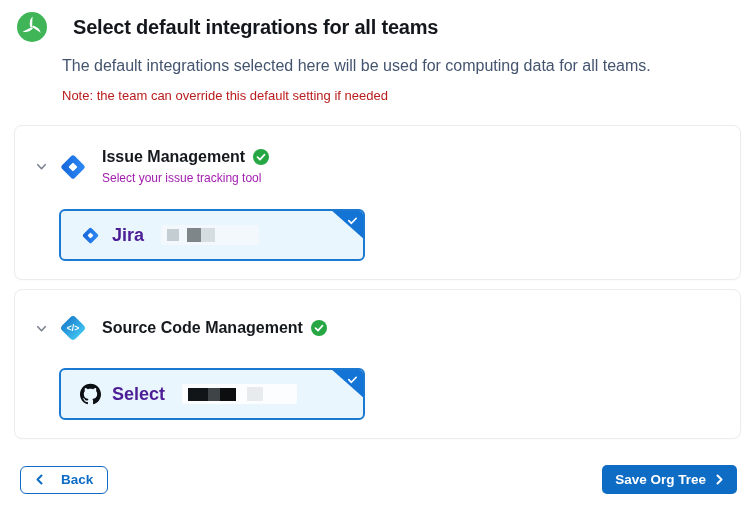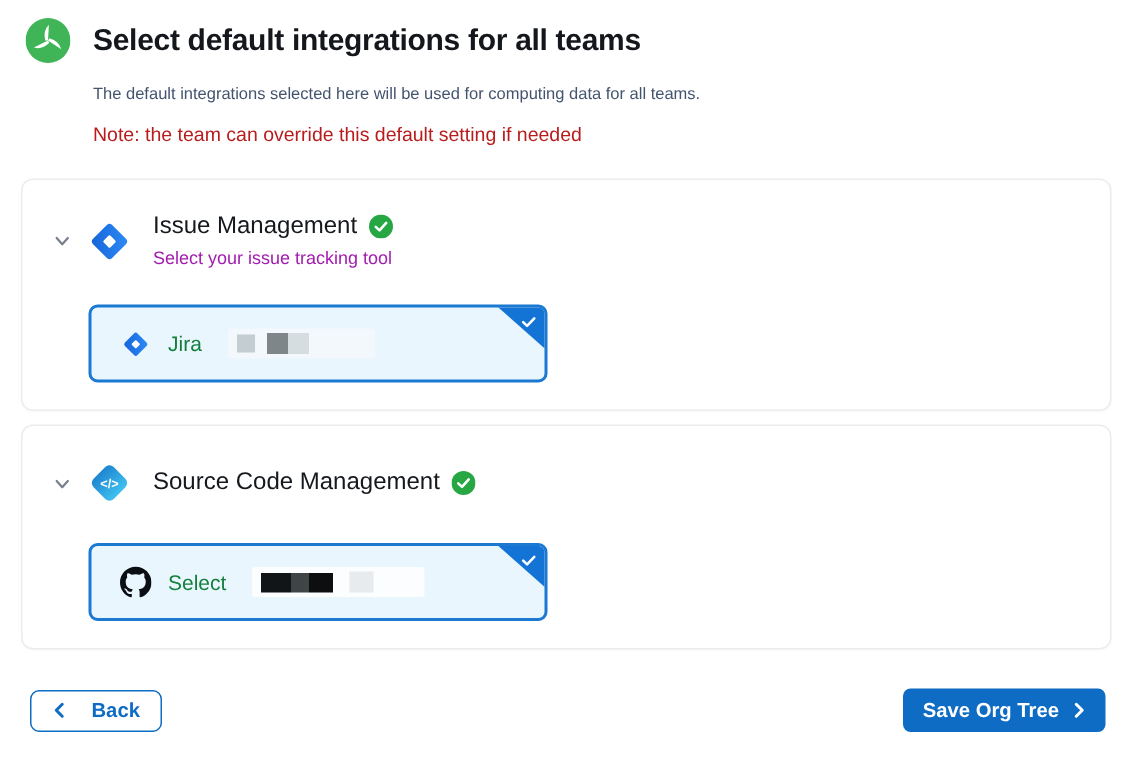--- a/index.html
+++ b/index.html
@@ -1,53 +1,53 @@
 <!DOCTYPE html>
 <html><head>
 <meta charset="utf-8">
 <style>
   * { margin: 0; padding: 0; box-sizing: border-box; }
   html, body { width: 755px; height: 516px; background: #ffffff; overflow: hidden;
     font-family: "Liberation Sans", sans-serif; }
 
   
   .page-header { padding: 12px 16px 0 17px; }
-  .title-row { display: flex; align-items: center; gap: 15px; }
+  .title-row { display: flex; align-items: center; gap: 26px; }
   .app-logo { width: 30px; height: 30px; flex: 0 0 auto; }
   h1.page-title { font-size: 20px; font-weight: 700; color: #14171c; letter-spacing: -0.2px; }
-  .page-desc { margin: 15px 0 0 45px; font-size: 11px; color: #44546f; }
+  .page-desc { margin: 15px 0 0 45px; font-size: 16px; color: #44546f; }
   .page-note { margin: 13px 0 0 45px; font-size: 13px; color: #b91c1c; }
 
   
   .sections { margin: 22px 14px 0 14px; }
   .category-card { background: #ffffff; border: 1px solid #ebecee; border-radius: 8px;
     padding: 22px 20px 10px 19px; margin-bottom: 9px;
     box-shadow: 0 1px 2px rgba(0,0,0,0.02); }
   .cat-header { display: flex; align-items: center; }
   .chevron-btn { width: 14px; height: 14px; margin-right: 9px; cursor: pointer;
     display: flex; align-items: center; justify-content: center; flex: 0 0 auto; }
   .cat-icon { width: 32px; height: 32px; margin-right: 13px; flex: 0 0 auto;
     display: flex; align-items: center; justify-content: center; }
   .cat-text { display: flex; flex-direction: column; }
   .cat-title-row { display: flex; align-items: center; gap: 8px; }
-  h2.cat-title { font-size: 16px; font-weight: 400; color: #15191d; }
+  h2.cat-title { font-size: 16px; font-weight: 700; color: #15191d; }
   .check-badge { width: 16px; height: 16px; display: inline-flex; }
   .cat-subtitle { margin-top: 5px; font-size: 12px; color: #a21caf; }
 
   
   .option-card { position: relative; margin: 24px 0 8px 25px; width: 306px; height: 52px;
     background: #e9f6fe; border: 2px solid #1b79d2; border-radius: 6px;
     display: flex; align-items: center; padding-left: 19px; gap: 11px;
     overflow: hidden; cursor: pointer; }
   .corner { position: absolute; top: -2px; right: -2px; width: 0; height: 0;
     border-top: 31px solid #1374d6; border-left: 35px solid transparent; }
   .corner-check { position: absolute; top: 3px; right: 4px; width: 13px; height: 13px; }
   .opt-icon { width: 21px; height: 21px; flex: 0 0 auto;
     display: flex; align-items: center; justify-content: center; }
-  .opt-label { font-size: 14px; font-weight: 400; color: #15803d; }
+  .opt-label { font-size: 18px; font-weight: 700; color: #4c1d95; }
 
   
   .redact-strip { display: flex; align-items: center; height: 20px; border-radius: 2px;
     padding: 0 6px; margin-left: 6px; }
   .strip-a { background: #f2f8fc; }
   .strip-b { background: #fbfdfe; }
   .rb { display: inline-block; }
 
   
   .footer { margin: 26px 18px 0 20px; display: flex; justify-content: space-between; align-items: center; }

